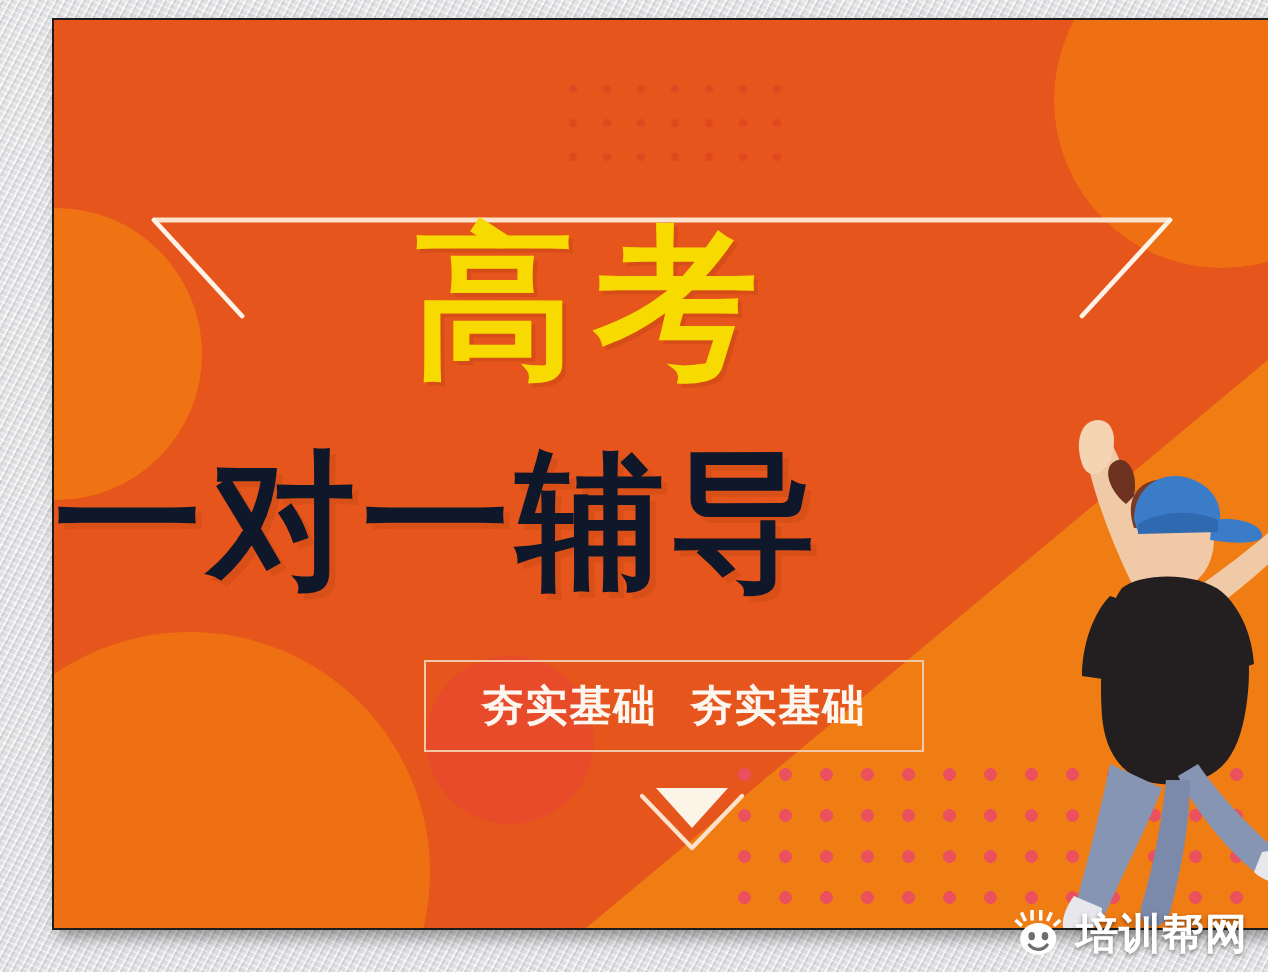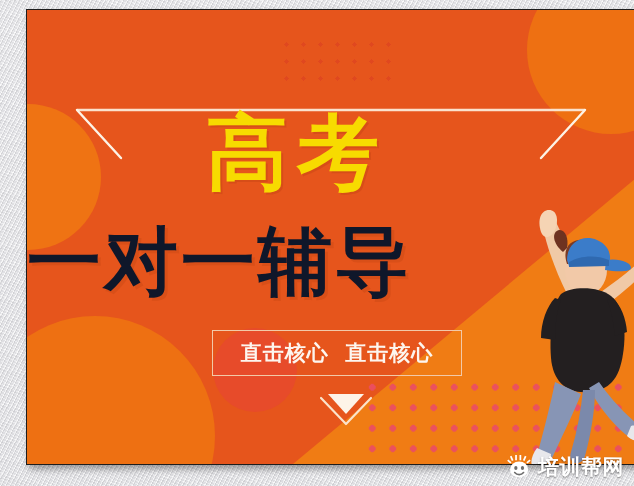--- a/index.html
+++ b/index.html
@@ -205,21 +205,21 @@
       <path d="M 2 2 L 46 50" stroke="#fdf3e6" stroke-width="2.4" fill="none" stroke-linecap="round"></path>
       <path d="M 510 2 L 466 50" stroke="#fdf3e6" stroke-width="2.4" fill="none" stroke-linecap="round"></path>
     </svg>
 
     <div class="layer" id="headline-block">
       <div id="title-primary">高考</div>
       <div id="title-secondary">一对一辅导</div>
     </div>
 
     <div id="subtitle-box">
-      <span id="subtitle-text">直击核心  直击核心</span>
+      <span id="subtitle-text">夯实基础  夯实基础</span>
     </div>
 
     <svg id="down-indicator" viewBox="0 0 56 40">
       <path d="M 10 6 L 46 6 L 28 26 Z" fill="#fdf4e8"></path>
       <path d="M 3 10 L 28 36 L 53 10" stroke="#fbe3cb" stroke-width="2.2" fill="none" stroke-linecap="round" stroke-linejoin="round"></path>
     </svg>
 
     <svg class="layer" id="student-illustration" viewBox="0 0 170 290">
 
       <path d="M78 108 C 68 88, 58 62, 54 42 C 52 32, 60 26, 66 34 C 74 50, 86 78, 94 98 Z" fill="#f0c9a6"></path>

